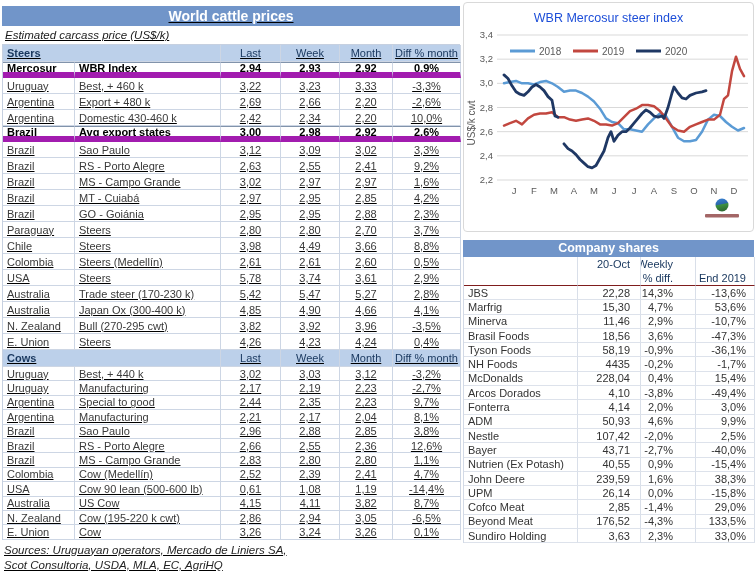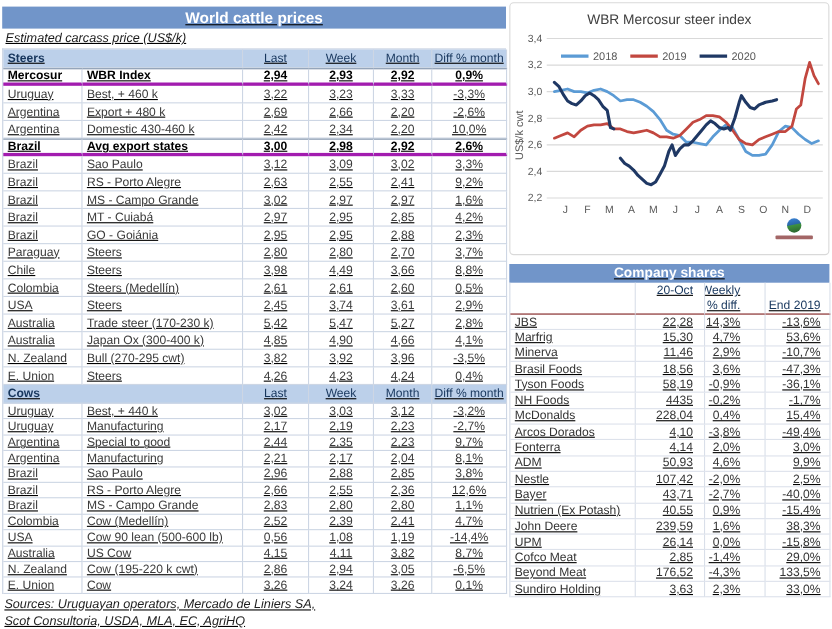--- a/index.html
+++ b/index.html
@@ -17,33 +17,33 @@
   .prow > div { border-right:1px solid #cdd6e4; border-bottom:1px solid #cdd6e4;
                 display:flex; align-items:center; overflow:hidden; white-space:nowrap; }
   .phead { height:17px; background:#bcd0ea; color:#17365d; }
   .phead .cname { font-weight:bold; padding-left:4px; grid-column:span 2; }
   .phead .chead { justify-content:center; }
   .s0row { height:16px; }
   .s1row { height:14.4px; }
   .ctext { padding-left:4px; }
   .cnum  { justify-content:center; }
   .featured { font-weight:bold; color:#000; }
-  .featured > div { border-top:1px solid #8193ab; border-bottom:3px solid #a21caf; }
+  .featured > div { border-top:1px solid #8193ab; border-bottom:6px solid #a21caf; }
 
   .sources { margin-top:3px; font-style:italic; font-size:11.5px; color:#1f1f1f; line-height:15px; padding-left:2px; }
 
   
   .chart-panel { position:absolute; left:463px; top:2px; width:291px; height:230px;
                  border:1px solid #d9d9d9; border-radius:4px; background:#fff; }
   .chart-title { position:absolute; top:8px; left:0; width:100%; text-align:center;
-                 font-size:12.5px; color:#404040; }
+                 font-size:12.5px; color:#1d4ed8; }
   .chart-svg { position:absolute; left:0; top:0; }
 
   
-  .company-panel { position:absolute; left:463px; top:240px; width:291px;text-decoration:underline; }
+  .company-panel { position:absolute; left:463px; top:240px; width:291px; }
   .company-panel .panel-title { height:17px; line-height:17px; font-size:12.5px; }
   .ctable { width:291px; border-left:1px solid #d3dae6; font-size:11px; color:#333; }
   .crow { display:grid; grid-template-columns:114px 63px 55px 59px; }
   .crow > div { border-right:1px solid #d9dfe9; border-bottom:1px solid #dde2eb;
                 display:flex; align-items:center; overflow:hidden; white-space:nowrap; }
   .csub { height:14px; color:#17365d; }
   .csub > div, .csub2 > div { border-bottom:none; }
   .csub2 { height:15px; color:#17365d; }
   .csub2 > div { border-bottom:1px solid #7f1d1d; }
   .crowdata { height:14.3px; }
@@ -168,21 +168,21 @@
           <div class="ctext">Colombia</div>
           <div class="ctext">Steers (Medellín)</div>
           <div class="cnum">2,61</div>
           <div class="cnum">2,61</div>
           <div class="cnum">2,60</div>
           <div class="cnum">0,5%</div>
         </div>
         <div class="prow s0row">
           <div class="ctext">USA</div>
           <div class="ctext">Steers</div>
-          <div class="cnum">2,45</div>
+          <div class="cnum">5,78</div>
           <div class="cnum">3,74</div>
           <div class="cnum">3,61</div>
           <div class="cnum">2,9%</div>
         </div>
         <div class="prow s0row">
           <div class="ctext">Australia</div>
           <div class="ctext">Trade steer (170-230 k)</div>
           <div class="cnum">5,42</div>
           <div class="cnum">5,47</div>
           <div class="cnum">5,27</div>
@@ -279,21 +279,21 @@
           <div class="ctext">Colombia</div>
           <div class="ctext">Cow (Medellín)</div>
           <div class="cnum">2,52</div>
           <div class="cnum">2,39</div>
           <div class="cnum">2,41</div>
           <div class="cnum">4,7%</div>
         </div>
         <div class="prow s1row">
           <div class="ctext">USA</div>
           <div class="ctext">Cow 90 lean (500-600 lb)</div>
-          <div class="cnum">0,56</div>
+          <div class="cnum">0,61</div>
           <div class="cnum">1,08</div>
           <div class="cnum">1,19</div>
           <div class="cnum">-14,4%</div>
         </div>
         <div class="prow s1row">
           <div class="ctext">Australia</div>
           <div class="ctext">US Cow</div>
           <div class="cnum">4,15</div>
           <div class="cnum">4,11</div>
           <div class="cnum">3,82</div>

